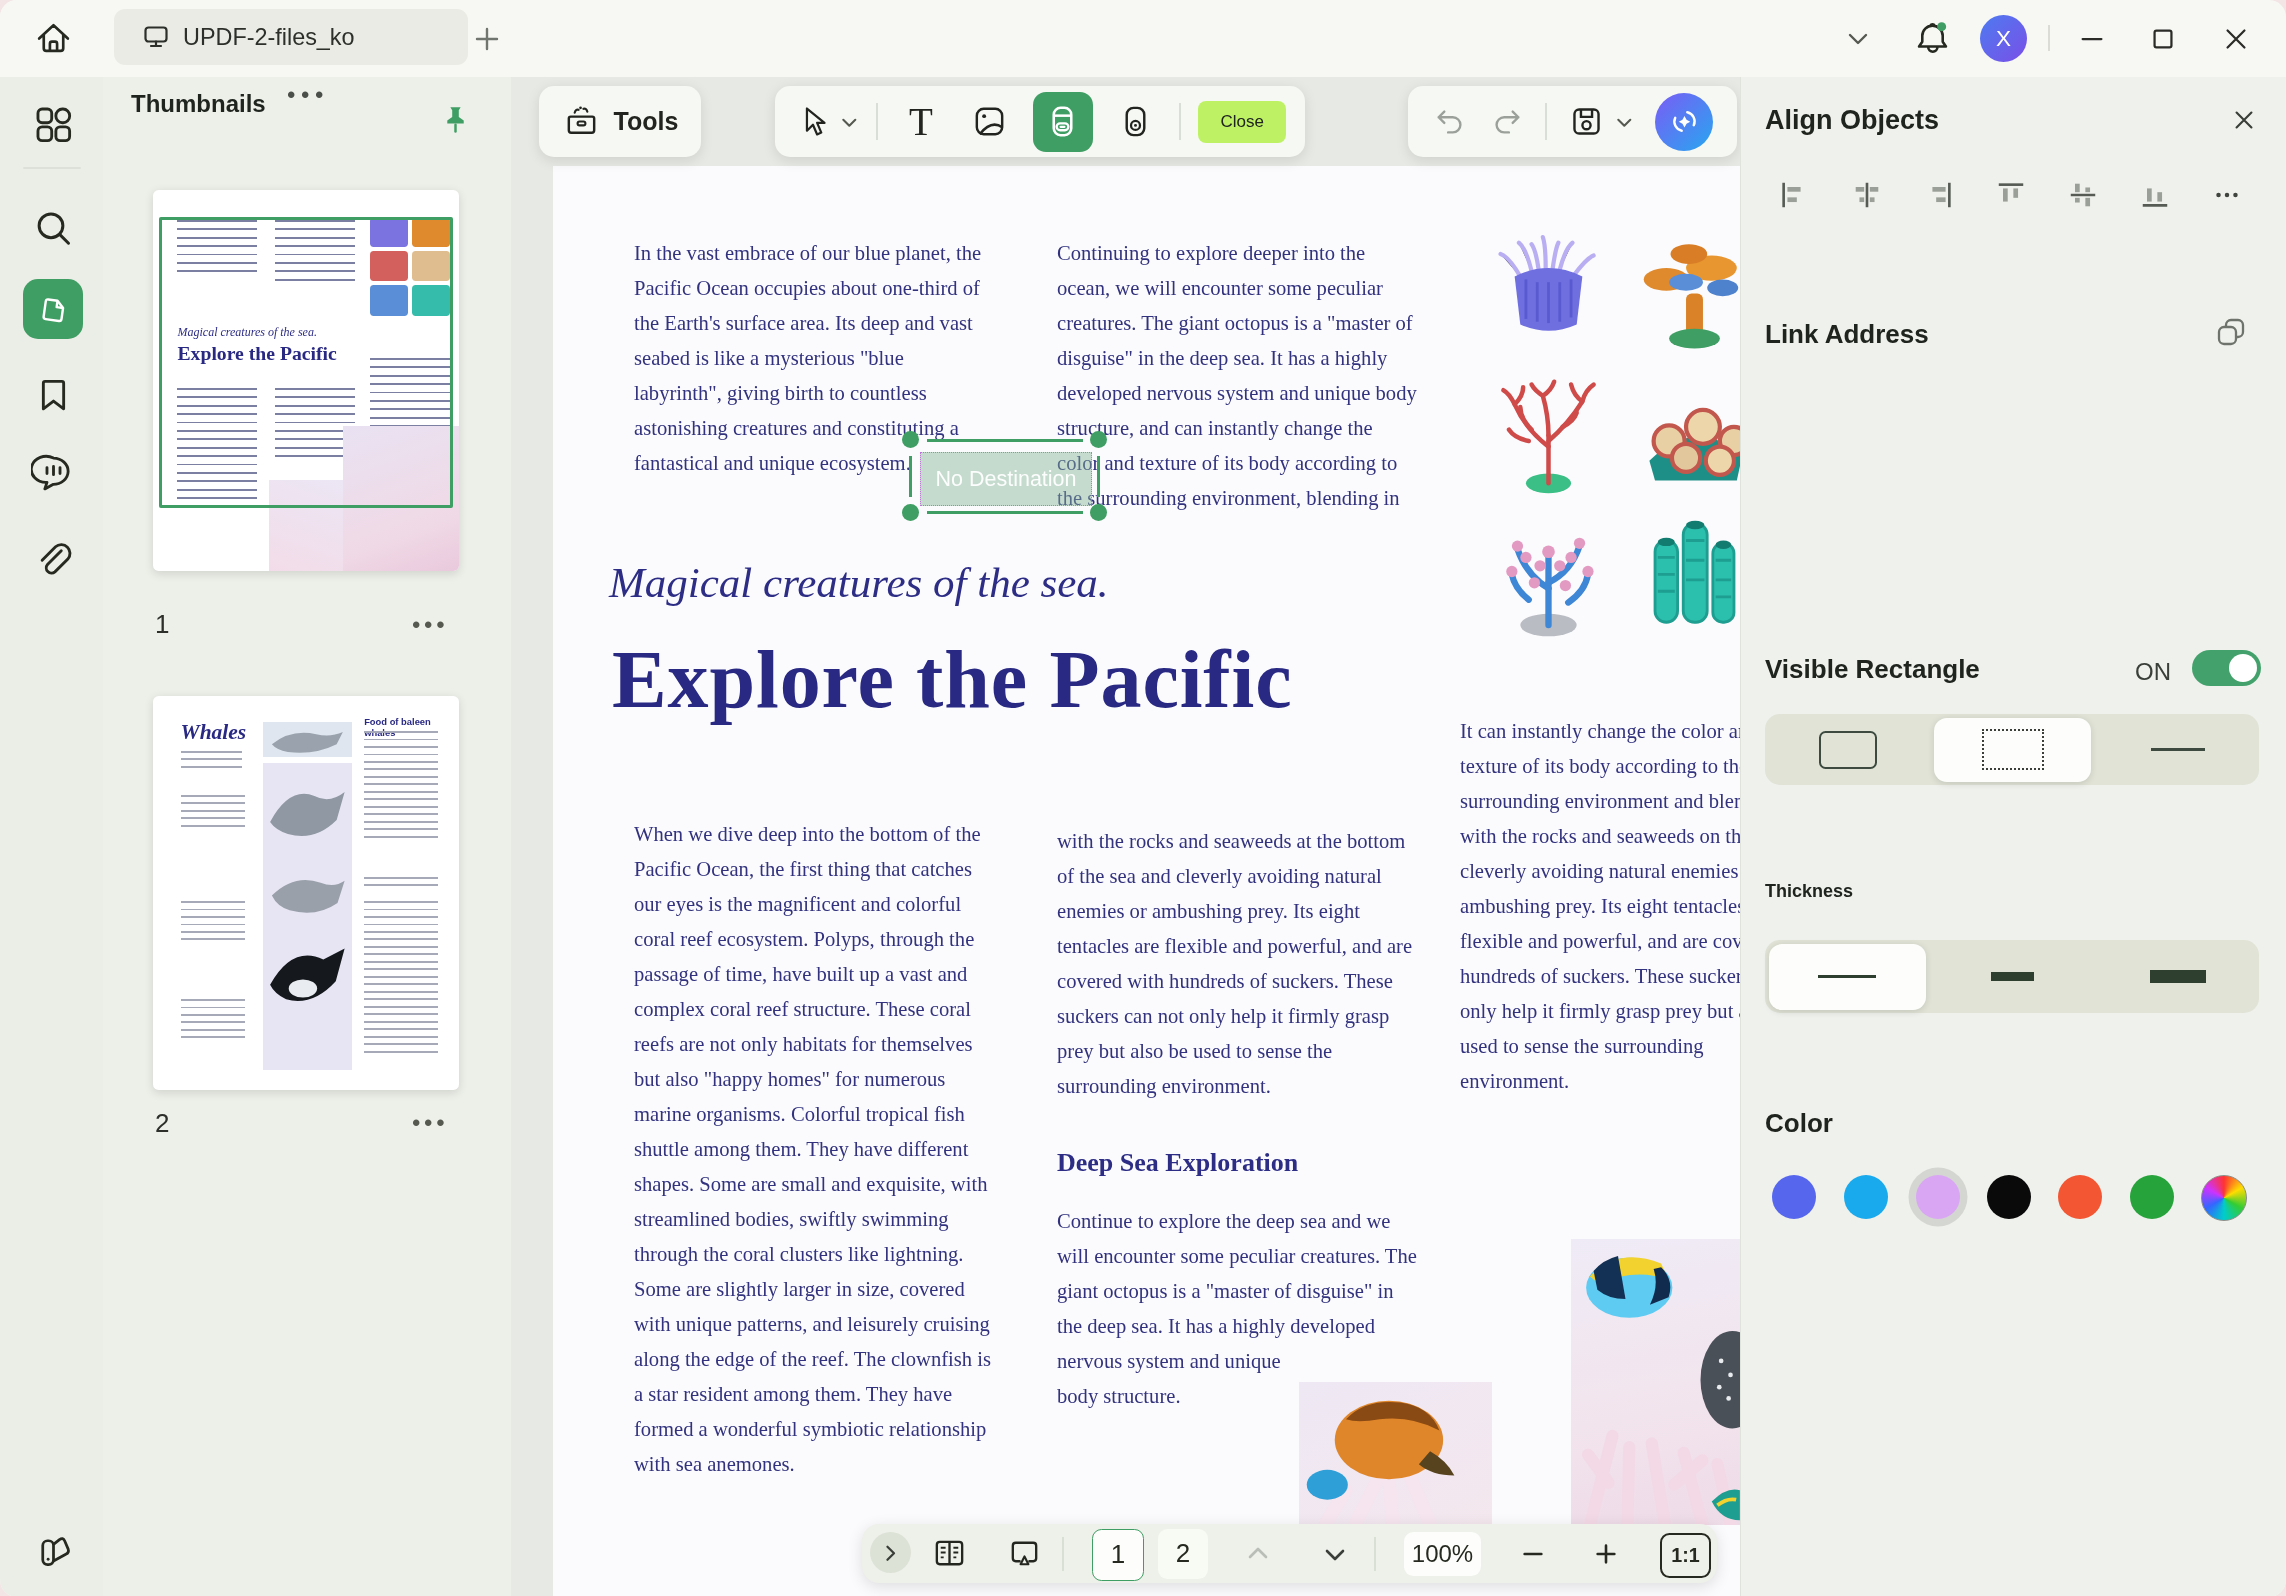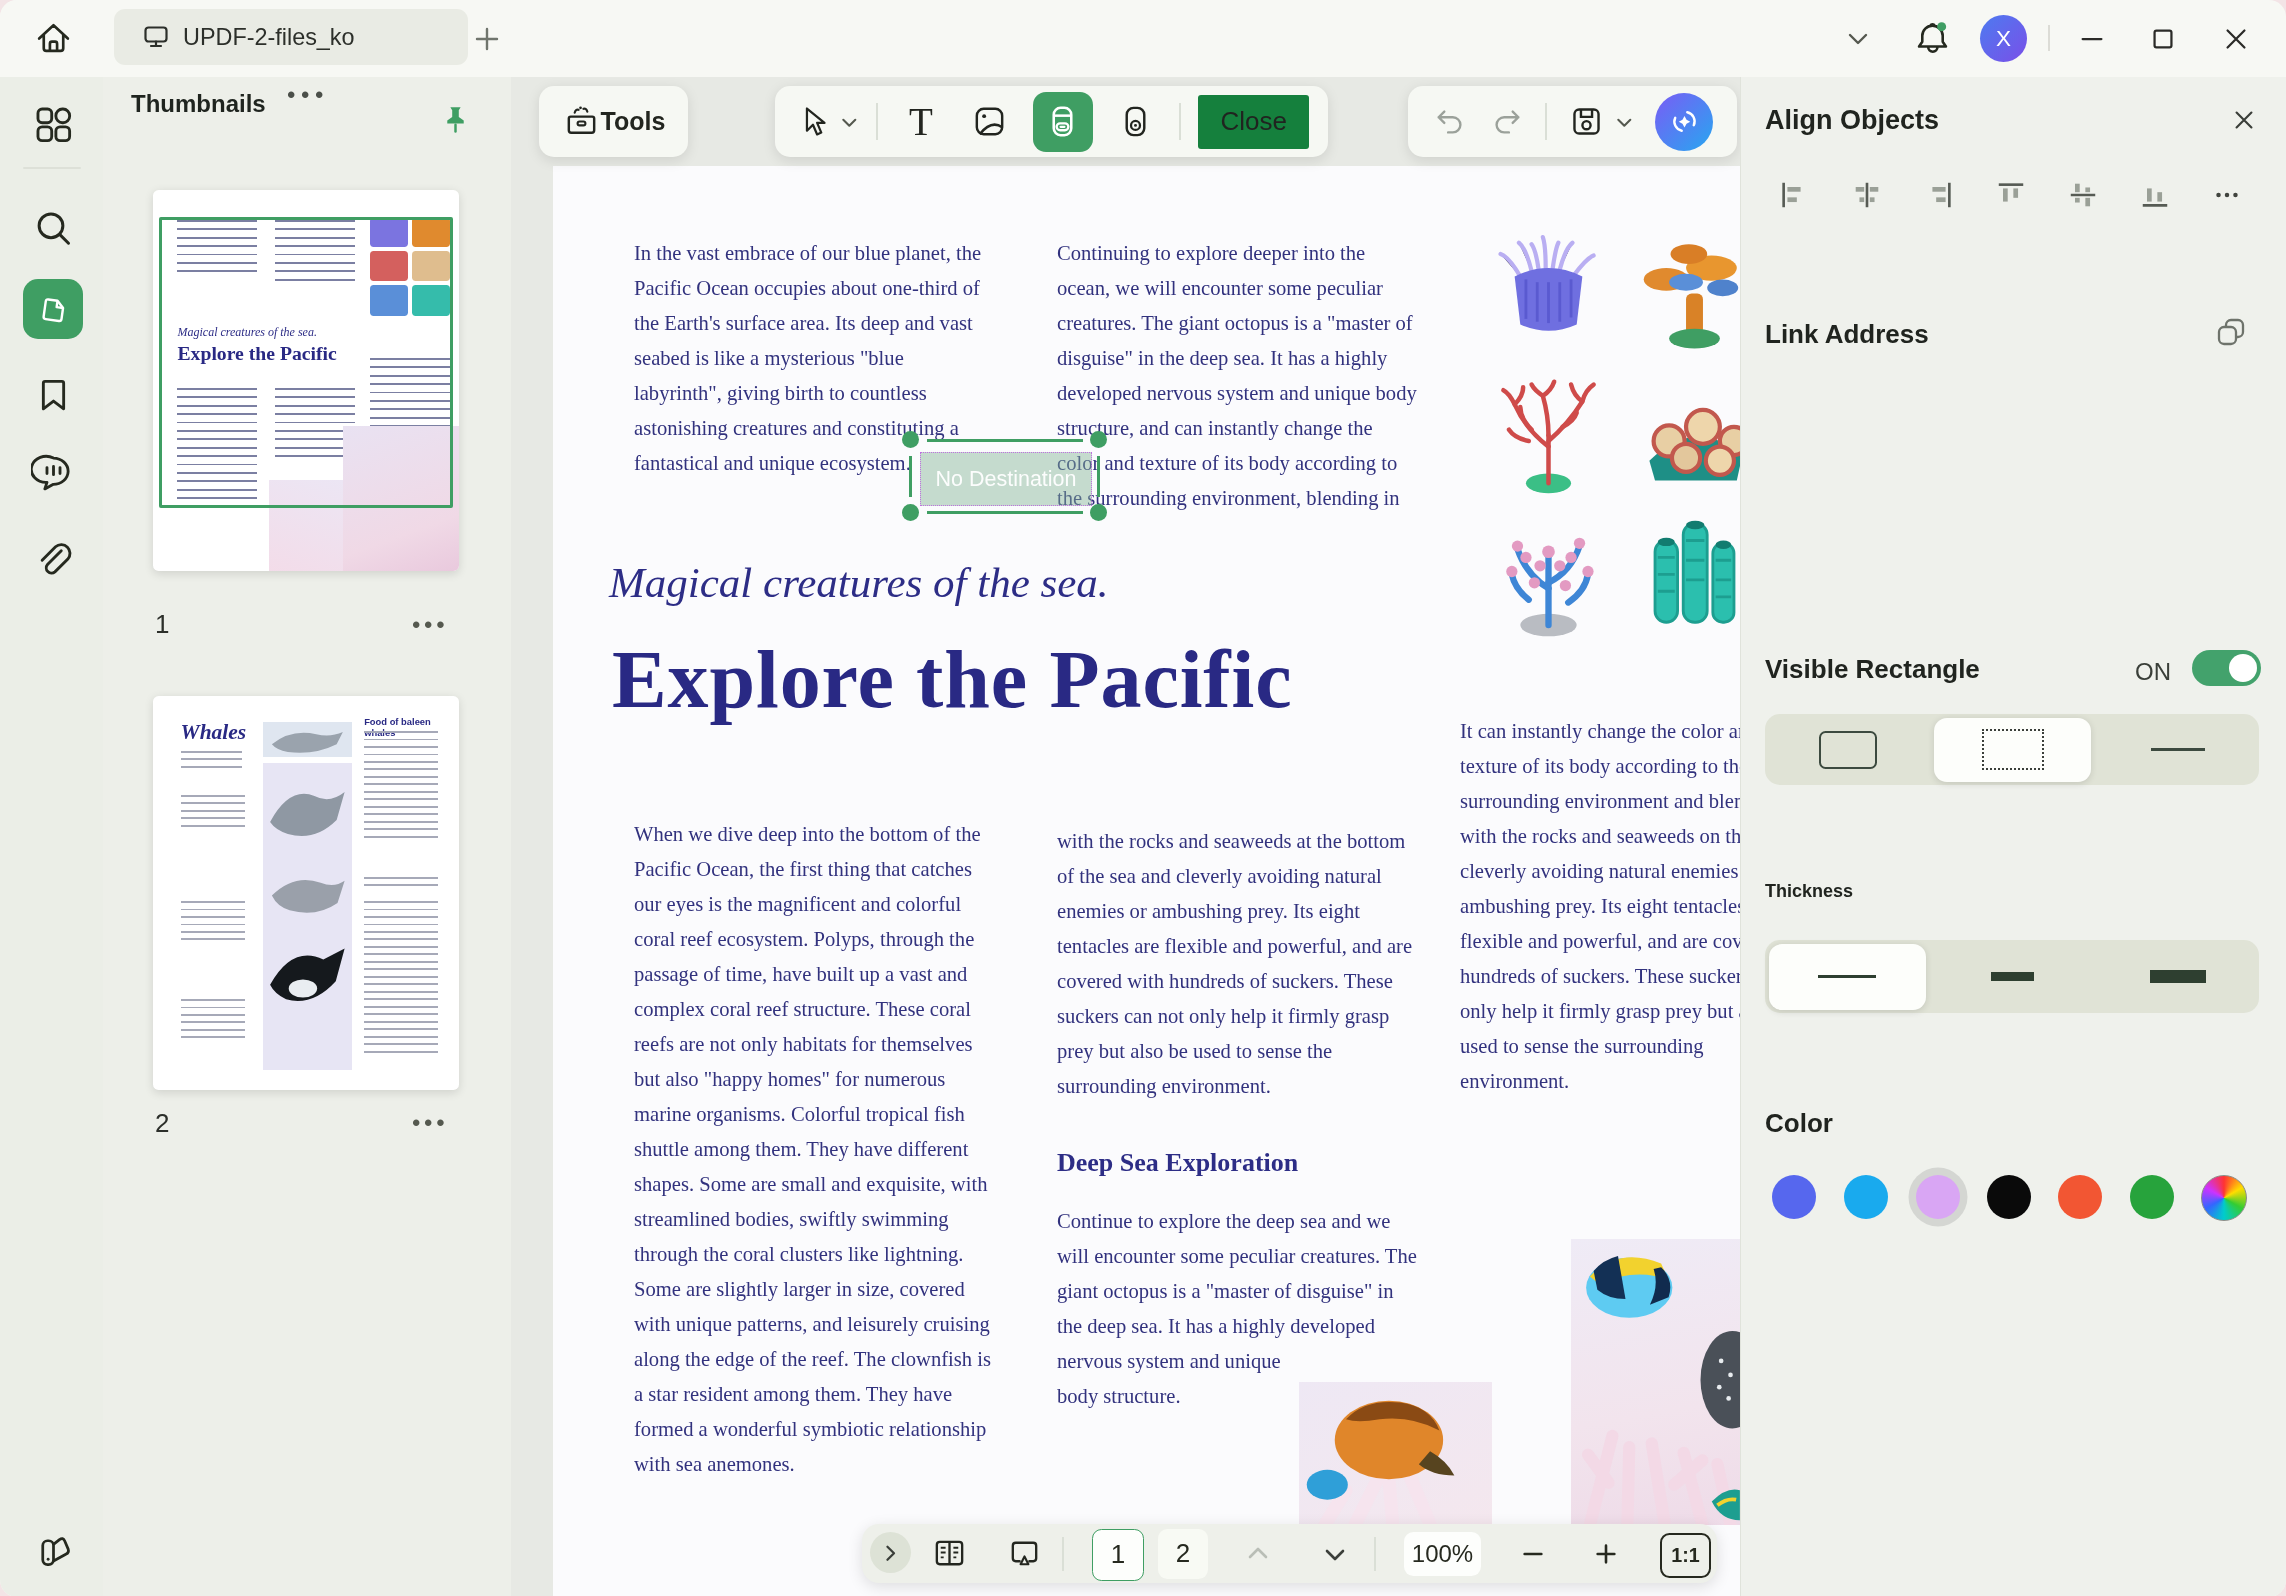--- a/index.html
+++ b/index.html
@@ -27,21 +27,21 @@
   .fakeg{background:repeating-linear-gradient(to bottom,#a6a9b8 0 1.9px,transparent 1.9px 7.5px);}
   .pgnum{position:absolute;font-size:26px;color:#2c2f2a;}
   .dots3{position:absolute;color:#55594f;font-size:24px;letter-spacing:3.7px;}
   
   .viewer{left:511px;top:77px;width:1229px;height:1520px;background:#e7e9e4;overflow:hidden;}
   .page{position:absolute;left:42px;top:89px;width:1187px;height:1431px;background:#fbfbfd;overflow:hidden;}
   .serifline{white-space:nowrap;font-family:"Liberation Serif","DejaVu Serif",serif;font-size:20.6px;line-height:35px;color:#32327e;}
   .float{background:#f6f8f3;border-radius:15px;box-shadow:0 3.7px 13px rgba(0,0,0,.10);display:flex;align-items:center;}
   .toolbtn-label{font-size:25px;font-weight:bold;color:#22251f;}
   .vsep{width:1.9px;height:37px;background:#dadfd6;}
-  .closebtn{background:#15803d;border-radius:3px;padding:11.2px 22.5px;font-size:26px;color:#202420;}
+  .closebtn{background:#bef264;border-radius:8px;padding:11.2px 22.5px;font-size:17px;color:#202420;}
   .doc-subtitle{font-family:"Liberation Serif","DejaVu Serif",serif;font-style:italic;font-size:43px;color:#2d2d86;}
   .doc-title{font-family:"Liberation Serif","DejaVu Serif",serif;font-weight:bold;font-size:82px;color:#292984;letter-spacing:0.9px;}
   .doc-h2{font-family:"Liberation Serif","DejaVu Serif",serif;font-weight:bold;font-size:26px;color:#2d2d86;}
   .anno-line{position:absolute;background:#3f9e63;}
   .anno-handle{position:absolute;width:17px;height:17px;border-radius:50%;background:#3f9e63;}
   .anno-box{position:absolute;background:rgba(130,180,148,.45);border:1.9px dotted #c06ee0;display:flex;align-items:center;justify-content:center;color:rgba(255,255,255,.95);font-size:21.5px;}
   
   .bbar{position:absolute;left:351px;top:1447px;width:855px;height:59px;background:#eef0ea;border-radius:17px;box-shadow:0 3.7px 15px rgba(0,0,0,.12);}
   .pgbtn{position:absolute;top:4.7px;width:50px;height:50px;border-radius:9.4px;background:#fdfefc;display:flex;align-items:center;justify-content:center;font-size:26px;color:#26291f;}
   .zoombtn{position:absolute;top:7.5px;height:44px;border-radius:9.4px;background:#fdfefc;display:flex;align-items:center;justify-content:center;font-size:24px;color:#26291f;}
@@ -457,21 +457,21 @@
         <div class="anno-box" style="left:367px;top:286px;width:170px;height:52px;">
             <span>No Destination</span>
           </div>
         <div class="anno-handle" style="left:349px;top:265px;"></div>
         <div class="anno-handle" style="left:537px;top:265px;"></div>
         <div class="anno-handle" style="left:349px;top:338px;"></div>
         <div class="anno-handle" style="left:537px;top:338px;"></div>
       </div>
     </div>
 
-    <div class="abs float" style="left:28px;top:9.4px;height:71px;padding:0 22.5px;">
+    <div class="abs float" style="left:28px;top:9.4px;height:71px;padding:0 22.5px;gap:13px;">
       <svg width="39" height="39" viewBox="0 0 40 40">
           <path d="M9 15 h22 q2 0 2 2 v12 q0 2.5 -2.5 2.5 h-21 q-2.5 0 -2.5 -2.5 v-12 q0 -2 2 -2 z" fill="none" stroke="#22251f" stroke-width="2.5" stroke-linejoin="round"></path>
           <rect x="16" y="20" width="8" height="4" rx="2" fill="none" stroke="#22251f" stroke-width="2.2"></rect>
           <path d="M13 11 q1 -4 4 -3 M22 7 q3 -1 4 3" fill="none" stroke="#22251f" stroke-width="2.2" stroke-linecap="round"></path>
           <circle cx="19" cy="6" r="1.4" fill="#22251f"></circle>
         </svg>
       <span class="toolbtn-label">Tools</span>
     </div>
 
     <div class="abs float" style="left:264px;top:9.4px;height:71px;padding:0 19px;gap:17px;">

